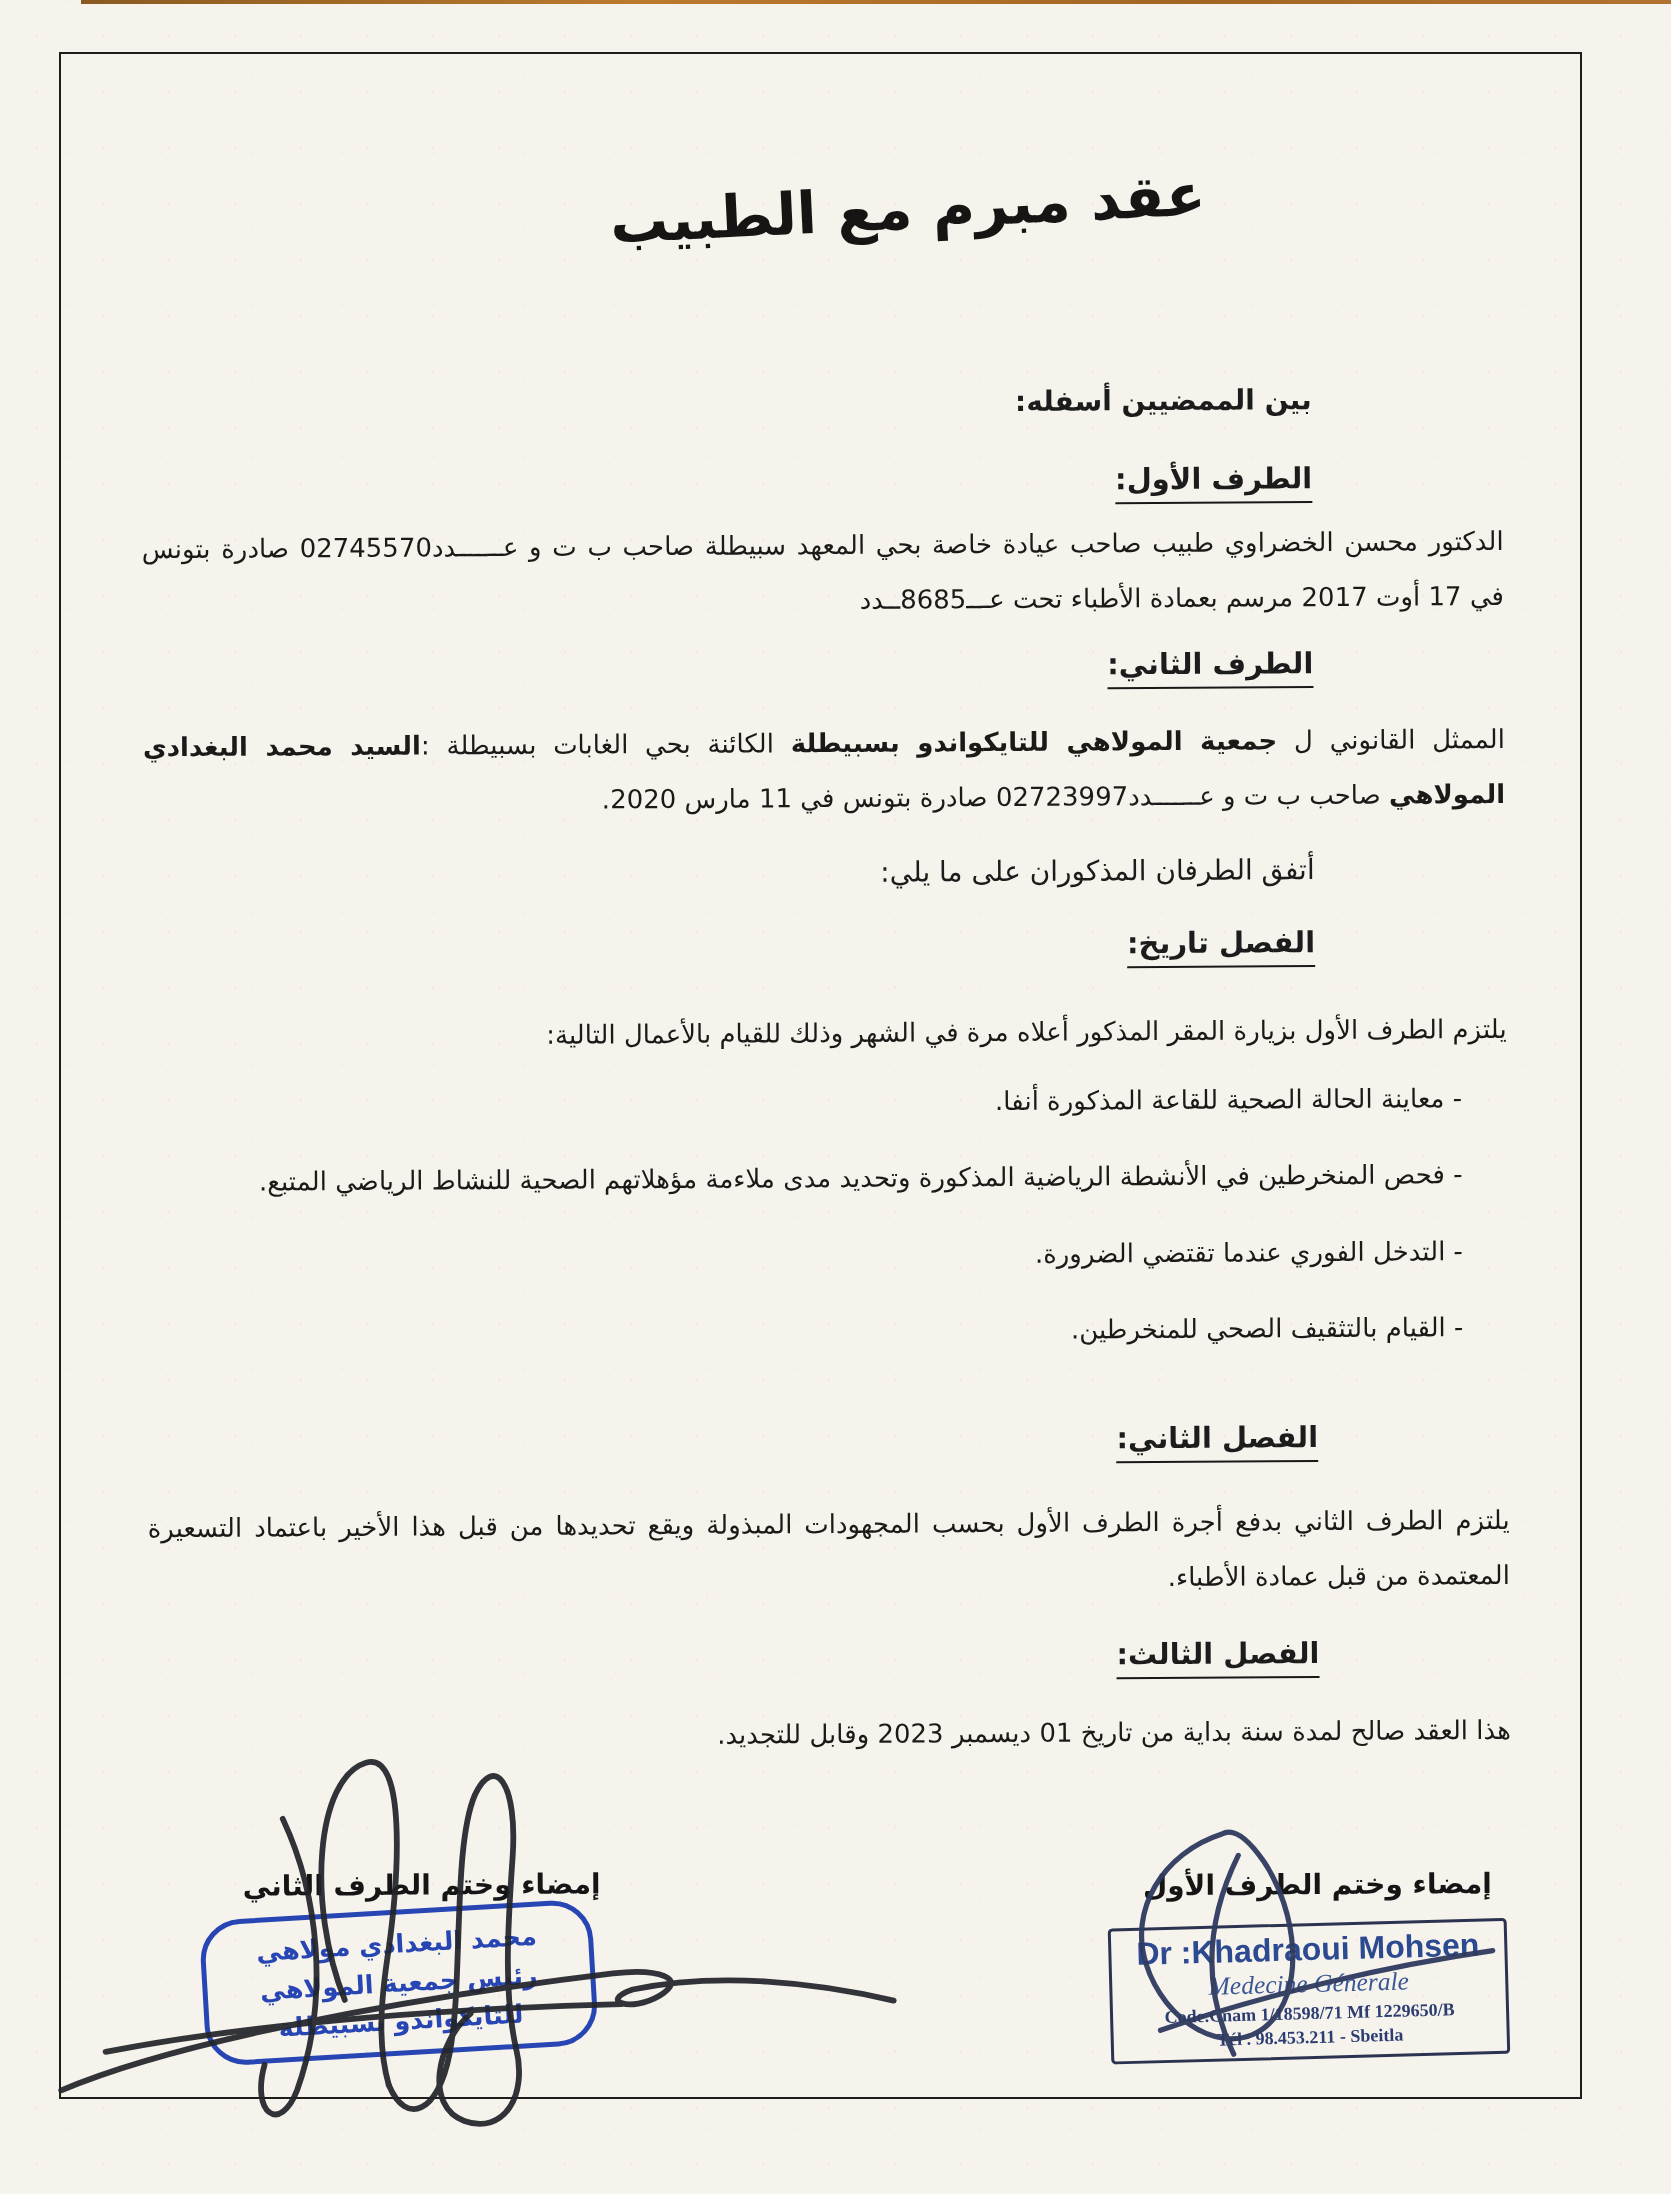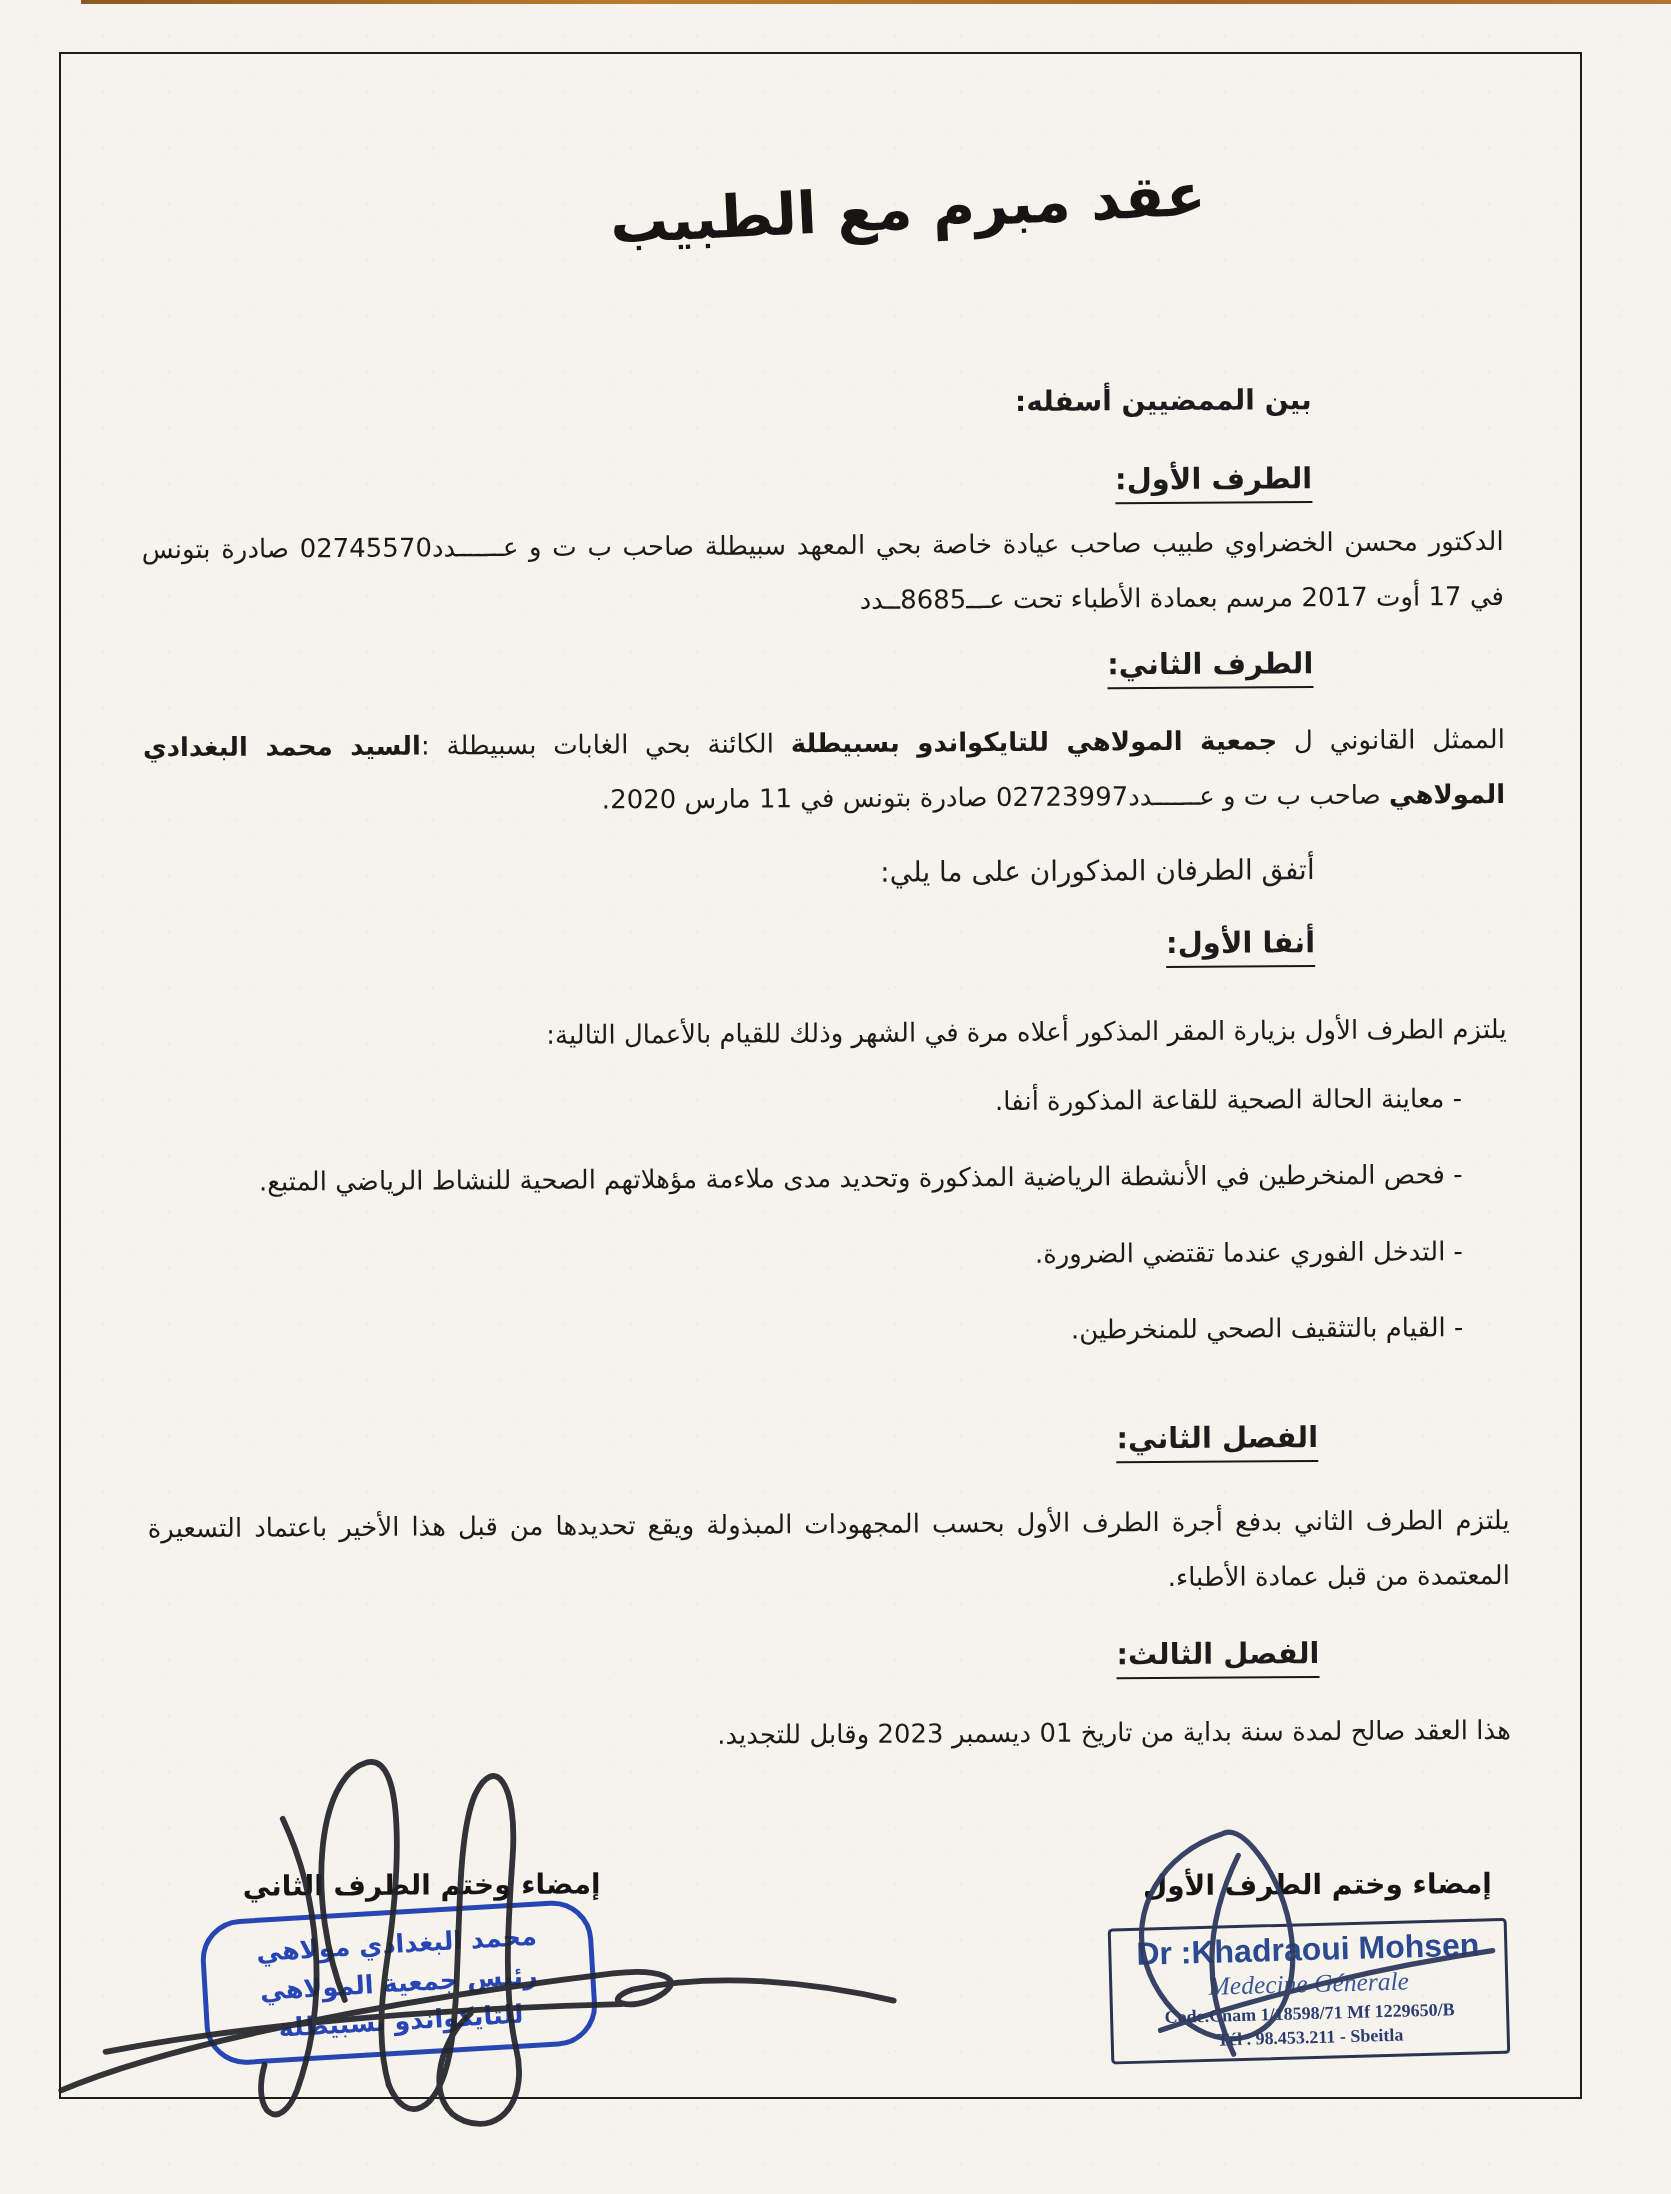--- a/index.html
+++ b/index.html
@@ -87,21 +87,21 @@
 
   <div class="abs" style="right:356px;top:649px;">
     <span class="h">الطرف الثاني:</span>
   </div>
 
   <div class="abs para" style="right:165px;top:716px;width:1362px;"><span class="">الممثل القانوني ل </span><span class="b">جمعية المولاهي للتايكواندو بسبيطلة</span><span class=""> الكائنة بحي الغابات بسبيطلة :</span><span class="b">السيد محمد البغدادي المولاهي</span><span class=""> صاحب ب ت و عــــــدد02723997 صادرة بتونس في 11 مارس 2020.</span></div>
 
   <div class="abs lead" style="right:356px;top:856px;font-weight:normal;">أتفق الطرفان المذكوران على ما يلي:</div>
 
   <div class="abs" style="right:356px;top:928px;">
-    <span class="h">أنفا الأول:</span>
+    <span class="h">الفصل تاريخ:</span>
   </div>
 
   <div class="abs para single" style="right:165px;top:1006px;width:1362px;">يلتزم الطرف الأول بزيارة المقر المذكور أعلاه مرة في الشهر وذلك للقيام بالأعمال التالية:</div>
 
   <div class="abs bullets" style="right:210px;top:1076px;width:1252px;">
       <div class="bullet-item">- معاينة الحالة الصحية للقاعة المذكورة أنفا.</div>
       <div class="bullet-item">- فحص المنخرطين في الأنشطة الرياضية المذكورة وتحديد مدى ملاءمة مؤهلاتهم الصحية للنشاط الرياضي المتبع.</div>
       <div class="bullet-item">- التدخل الفوري عندما تقتضي الضرورة.</div>
       <div class="bullet-item">- القيام بالتثقيف الصحي للمنخرطين.</div>
     </div>

